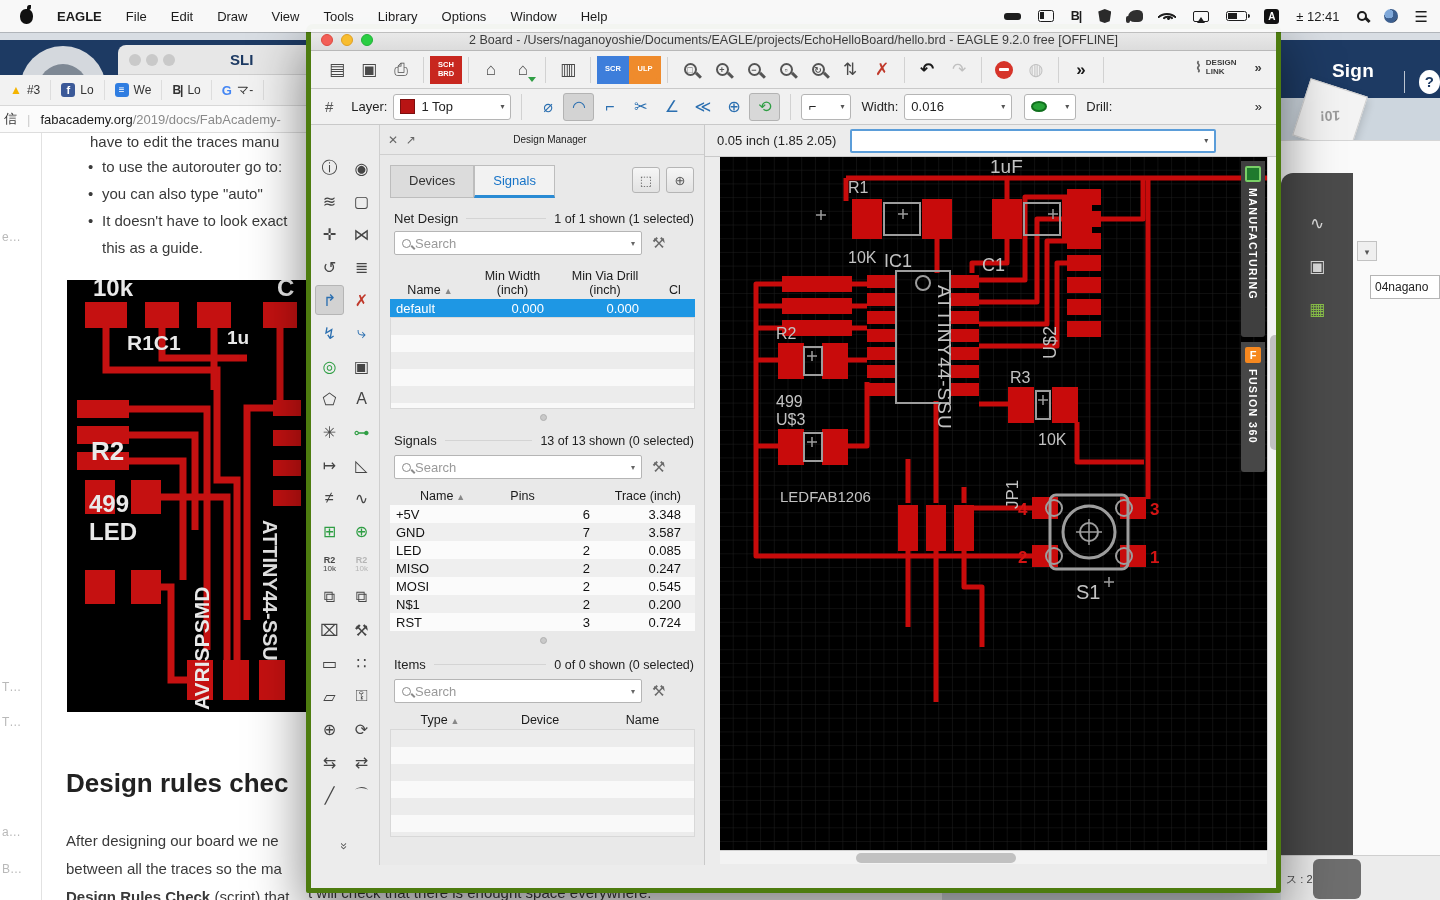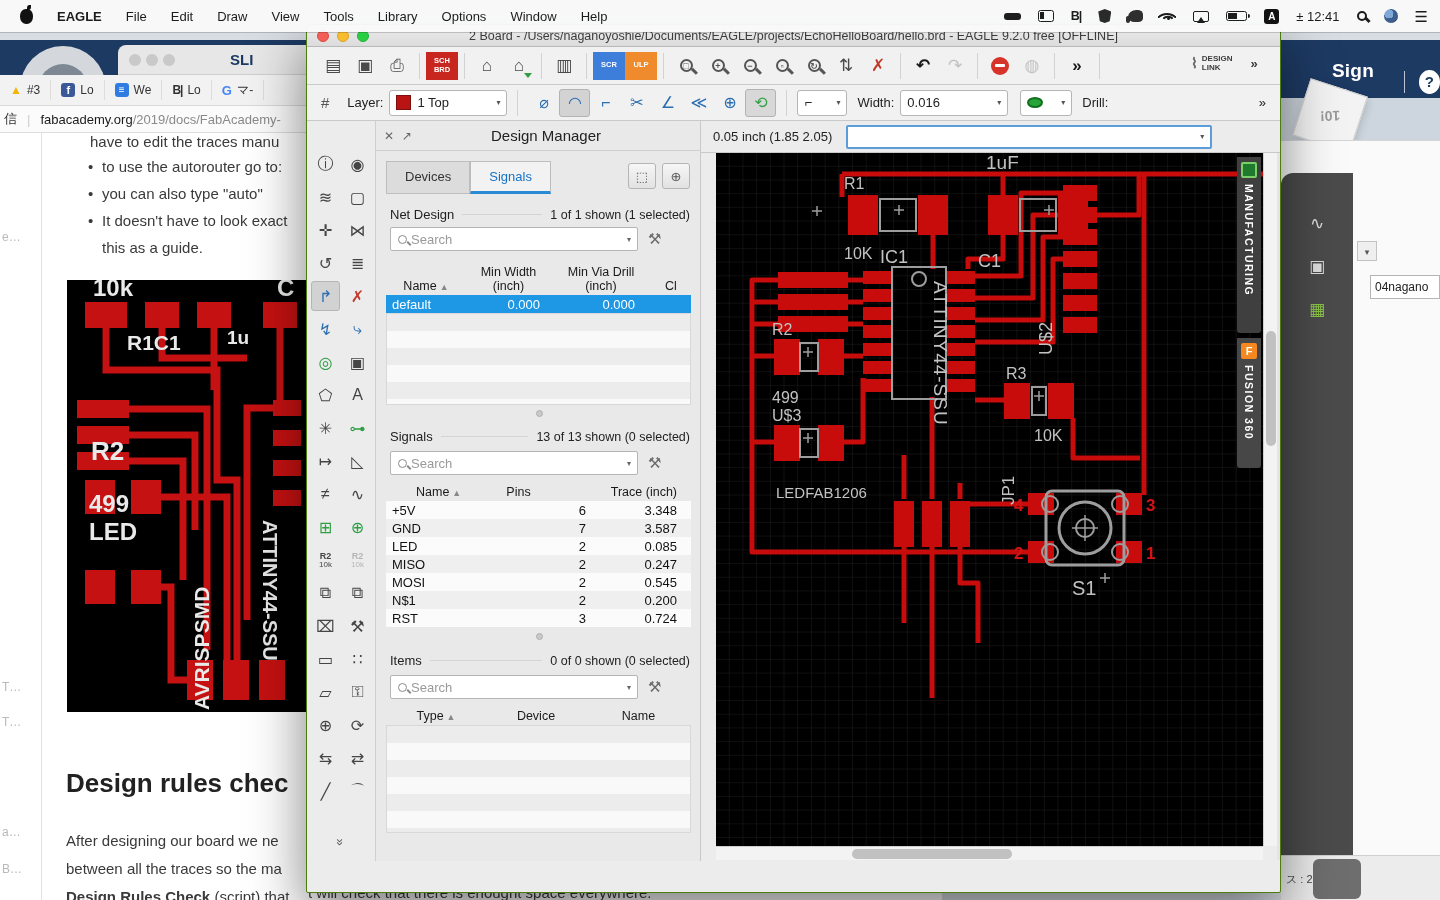--- a/index.html
+++ b/index.html
@@ -78,21 +78,21 @@
   .rwin-side{position:absolute;left:0;top:32px;width:72px;height:683px;background:#4b4b4b;border-radius:12px 0 0 0;display:flex;flex-direction:column;align-items:center;padding-top:40px;gap:22px}
   .rwin-side span{color:#dcdcdc;font-size:17px}
   .rwin-side .grn{color:#8bc34a}
   .rw-caret{position:absolute;left:76px;top:100px;width:20px;height:20px;border:1px solid #c2c2c2;background:#efefef;text-align:center;font-size:9px;line-height:20px;color:#555}
   .rw-field{position:absolute;left:89px;top:134px;width:70px;height:24px;border:1px solid #b5b5b5;background:#fff;font-size:12px;line-height:22px;padding-left:4px;color:#222;overflow:hidden}
   .rw-bottom{left:1281px;top:855px;width:159px;height:45px;background:#ececec;z-index:6;border-top:1px solid #cfcfcf}
   .rw-status{position:absolute;left:5px;top:16px;font-size:11px;color:#444}
   .rw-thumb{position:absolute;left:32px;top:3px;width:48px;height:40px;background:#6e6e6e;border-radius:6px}
 
   
-  .eagle{left:306px;top:24px;width:975px;height:869px;z-index:10;background:#ececec;border:1px solid #4d7c0f;
+  .eagle{left:306px;top:24px;width:975px;height:869px;z-index:10;background:#ececec;border:5px solid #4d7c0f;
     border-radius:7px 7px 2px 2px;box-shadow:0 22px 55px rgba(0,0,0,.5);overflow:hidden}
   .eg-title{position:absolute;left:0;top:0;width:100%;height:22px;background:linear-gradient(#ececec,#dcdcdc);
     border-bottom:1px solid #b8b8b8;display:flex;align-items:center}
   .tl-dot{width:12px;height:12px;border-radius:50%;margin-left:8px}
   .tl-dot:first-child{margin-left:10px}
   .d-red{background:#f35f57;border:.5px solid #dd4940}.d-yel{background:#f8bd2f;border:.5px solid #dfa023}.d-grn{background:#2ace42;border:.5px solid #22b138}
   .eg-titletext{position:absolute;left:0;right:0;text-align:center;font-size:12.5px;color:#3b3b3b;white-space:nowrap}
 
   .eg-tb1{position:absolute;left:0;top:22px;width:100%;height:38px;background:#f1f1f1;border-bottom:1px solid #c9c9c9;
     display:flex;align-items:center;padding-left:10px}
@@ -135,21 +135,21 @@
   .ltb-cell .sub{font-size:8px;line-height:1;color:inherit}
   .ltb-cell.smash{font:700 9px/1 "Liberation Sans",sans-serif}
   .ltb-cell.smash .sub{font-weight:400;font-size:8px}
   .ltb-wide{width:62px;height:24px;display:flex;align-items:center;justify-content:center;color:#555;transform:rotate(90deg);font-size:13px}
 
   
   .dm{position:absolute;left:69px;top:96px;width:325px;height:740px;background:#e9e9e9;border-right:1px solid #c9c9c9;font-size:13px}
   .dm-head{position:absolute;left:0;top:0;width:100%;height:30px;border-bottom:1px solid #cfcfcf;display:flex;align-items:center}
   .dm-x{margin-left:8px;color:#666;font-size:12px}
   .dm-f{margin-left:8px;color:#666;font-size:12px}
-  .dm-title{position:absolute;left:16px;right:0;text-align:center;font-size:15px;color:#222}
+  .dm-title{position:absolute;left:16px;right:0;text-align:center;font-size:10px;color:#222}
   .dm-tabs{position:absolute;left:10px;top:40px;display:flex}
   .dm-tab{padding:7px 18px;font-size:13px;background:#dcdcdc;border:1px solid #bdbdbd;color:#333}
   .dm-tab.active{background:#f2f2f2;color:#1673c7;border-bottom:3px solid #2a8bd4;font-weight:400}
   .dm-btn{position:absolute;top:42px;width:28px;height:26px;background:linear-gradient(#f6f6f6,#e2e2e2);border:1px solid #b5b5b5;border-radius:3px;text-align:center;font-size:13px;color:#555;line-height:25px}
   .sec-label{position:absolute;display:flex;align-items:center;width:300px;left:14px}
   .sec-label .nm{font-size:13px;color:#222}
   .sec-label .fill{flex:1;height:1px;background:#d4d4d4;margin:0 8px}
   .sec-label .cnt{font-size:12.5px;color:#222;white-space:nowrap}
   .searchrow{position:absolute;left:14px;display:flex;align-items:center;gap:10px}
   .search{width:248px;height:24px;background:#fff;border:1px solid #b5b5b5;border-radius:2px;position:relative;display:flex;align-items:center}

